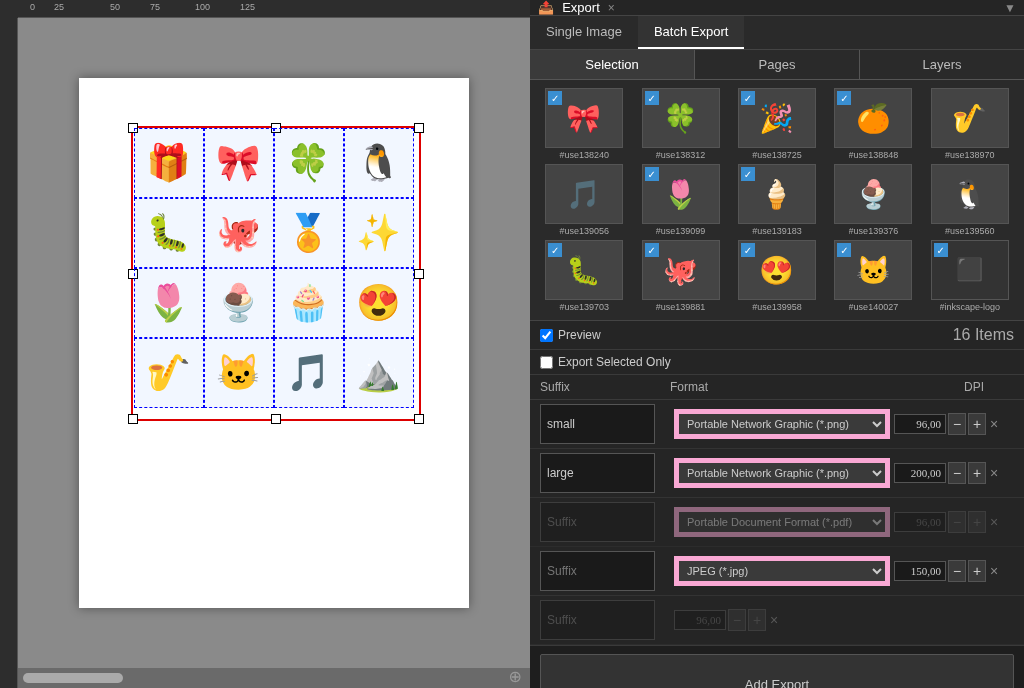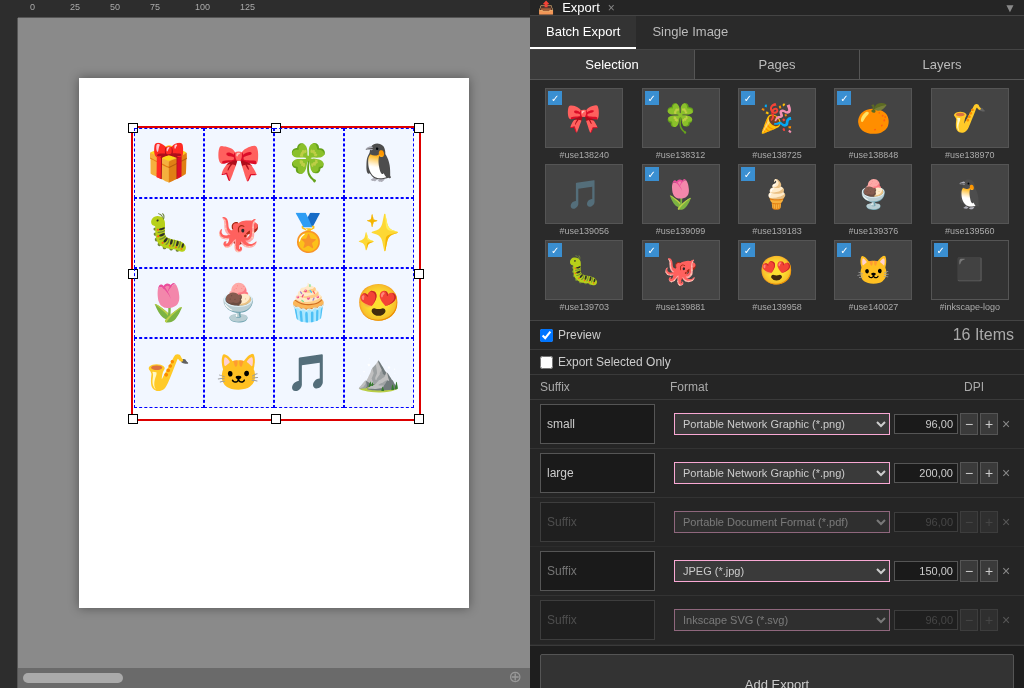--- a/index.html
+++ b/index.html
@@ -293,42 +293,43 @@
       background: #1a1a1a;
       border: 1px solid #555;
       color: #ccc;
       padding: 12px 6px;
       font-size: 12px;
       width: 115px;
       outline: none;
     }
     .format-select {
       background: #3a3a3a;
-      border: 1px solid #f9a8d4;
+      border: 5px solid #f9a8d4;
       color: #ccc;
       padding: 3px 4px;
       font-size: 11px;
       width: 100%;
       outline: none;
       cursor: pointer;
     }
     .dpi-group {
       display: flex;
       align-items: center;
       gap: 2px;
     }
     .dpi-input {
       background: #1a1a1a;
       border: 1px solid #555;
       color: #ccc;
       padding: 3px 4px;
       font-size: 11px;
-      width: 64px;
+      width: 52px;
       outline: none;
       text-align: right;
+      font-family: Liberation Serif, serif;
     }
     .dpi-btn {
       background: #3a3a3a;
       border: 1px solid #555;
       color: #ccc;
       width: 18px;
       height: 22px;
       cursor: pointer;
       font-size: 14px;
       display: flex;
@@ -413,21 +414,21 @@
   </style>
 </head>
 <body>
 
 <div class="canvas-area">
 
   <div class="ruler-corner"></div>
 
   <div class="ruler-h" style="padding-left:18px;">
     <span class="ruler-tick" style="left:30px">0</span>
-    <span class="ruler-tick" style="left:70px">25</span>
+    <span class="ruler-tick" style="left:54px">25</span>
     <span class="ruler-tick" style="left:110px">50</span>
     <span class="ruler-tick" style="left:150px">75</span>
     <span class="ruler-tick" style="left:195px">100</span>
     <span class="ruler-tick" style="left:240px">125</span>
   </div>
 
   <div class="ruler-v"></div>
 
   <div class="canvas-content">
     <div class="canvas-inner">
@@ -480,22 +481,22 @@
   <div class="panel-header">
     <div class="panel-title-row">
       <span style="color:#ccc; font-size:13px;">📤</span>
       <span style="color:#fff; font-size:13px;">Export</span>
       <span style="color:#888; font-size:12px; cursor:pointer;">×</span>
     </div>
     <span style="color:#888; font-size:12px;">▼</span>
   </div>
 
   <div class="main-tabs">
+    <div class="main-tab">Single Image</div>
     <div class="main-tab active">Batch Export</div>
-    <div class="main-tab">Single Image</div>
   </div>
 
   <div class="sub-tabs">
     <div class="sub-tab active">Selection</div>
     <div class="sub-tab">Pages</div>
     <div class="sub-tab">Layers</div>
   </div>
 
   <div class="thumbnails-area">
 
@@ -684,26 +685,20 @@
       <div class="dpi-group">
         <input class="dpi-input" value="150,00" style="">
         <button class="dpi-btn">−</button>
         <button class="dpi-btn">+</button>
         <span class="dpi-delete">×</span>
       </div>
     </div>
 
     <div class="export-row disabled">
       <input class="suffix-input" placeholder="Suffix" style="color: rgb(136, 136, 136);">
-      <select class="format-select">
-        <option>Inkscape SVG (*.svg)</option>
-        <option>Portable Network Graphic (*.png)</option>
-        <option>Portable Document Format (*.pdf)</option>
-        <option>JPEG (*.jpg)</option>
-      </select>
       <div class="dpi-group">
         <input class="dpi-input" value="96,00" style="color: rgb(102, 102, 102);">
         <button class="dpi-btn" style="color:#666;">−</button>
         <button class="dpi-btn" style="color:#666;">+</button>
         <span class="dpi-delete">×</span>
       </div>
     </div>
   </div>
 
   <div class="add-export-btn">Add Export</div>

